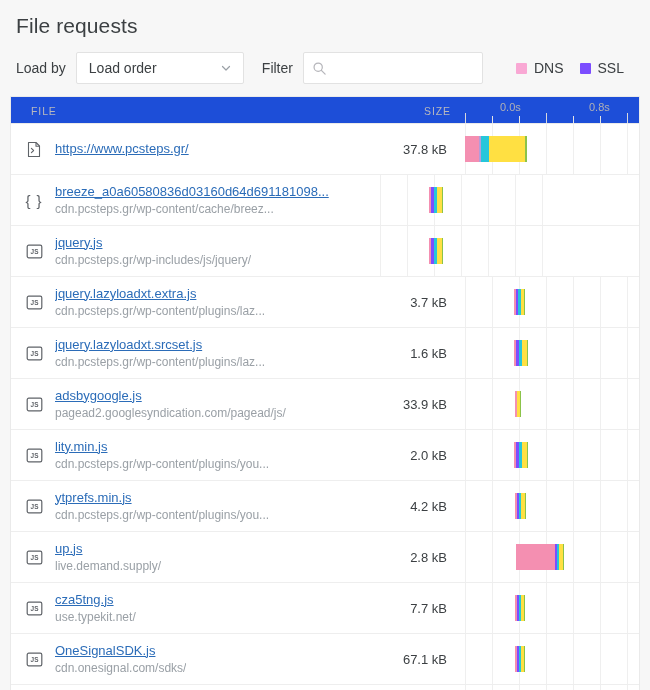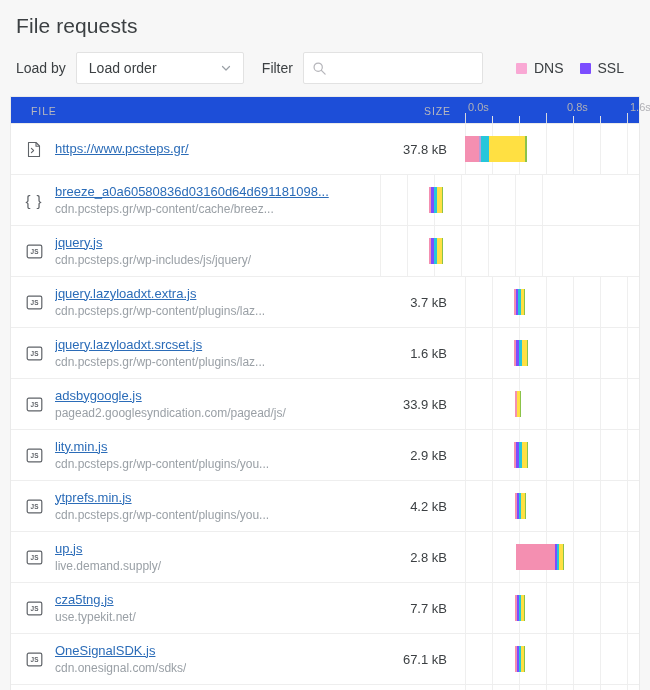--- a/index.html
+++ b/index.html
@@ -163,20 +163,21 @@
   .timeaxis {
     position: relative;
     height: 26px;
   }
   .tick-label {
     position: absolute;
     top: 4px;
     font-size: 11px;
     color: #b0b0b5;
     white-space: nowrap;
+    margin-left: 32px;
   }
 
   .row {
     display: flex;
     align-items: stretch;
     height: 50px;
     border-bottom: 1px solid #eeeeee;
     background: #fff;
   }
   .cell-file {
@@ -304,21 +305,21 @@
       <div class="col-file">
         <span class="th-text">FILE</span>
       </div>
       <div class="col-size">
         <span class="th-text">SIZE</span>
       </div>
       <div class="col-time">
         <div class="timeaxis" id="timeaxis">
             <span class="tick-label" style="left: 17px;">0.0s</span>
             <span class="gridline" style="left: 14px; top: 16px; bottom: 0px; background: rgb(216, 216, 220);"></span>
-            <span class="tick-label" style="left: 116px;">0.8s</span>
+            <span class="tick-label" style="left: 106px;">0.8s</span>
             <span class="gridline" style="left: 95px; top: 16px; bottom: 0px; background: rgb(216, 216, 220);"></span>
             <span class="tick-label" style="left: 179px;">1.6s</span>
             <span class="gridline" style="left: 176px; top: 16px; bottom: 0px; background: rgb(216, 216, 220);"></span>
             <span class="gridline" style="left: 41px; top: 19px; bottom: 0px; background: rgb(227, 227, 230);"></span>
             <span class="gridline" style="left: 68px; top: 19px; bottom: 0px; background: rgb(227, 227, 230);"></span>
             <span class="gridline" style="left: 122px; top: 19px; bottom: 0px; background: rgb(227, 227, 230);"></span>
             <span class="gridline" style="left: 149px; top: 19px; bottom: 0px; background: rgb(227, 227, 230);"></span>
           </div>
       </div>
     </div>
@@ -509,21 +510,21 @@
               <svg width="17" height="17" viewBox="0 0 17 17">
                 <rect x="1.2" y="2.2" width="14.6" height="12.6" rx="1.6" fill="#fff" stroke="#5f6368" stroke-width="1.2"></rect>
                 <text x="8.5" y="11.4" text-anchor="middle" font-family="Liberation Sans, sans-serif" font-size="6.4" font-weight="bold" fill="#5f6368">JS</text>
               </svg>
             </span>
             <span class="fnames">
               <span class="fname">lity.min.js</span>
               <span class="furl">cdn.pcsteps.gr/wp-content/plugins/you...</span>
             </span>
           </div>
-          <div class="cell-size">2.9 kB</div>
+          <div class="cell-size">2.0 kB</div>
           <div class="cell-time">
             <span class="gridline" style="left: 14px;"></span>
             <span class="gridline" style="left: 41px;"></span>
             <span class="gridline" style="left: 68px;"></span>
             <span class="gridline" style="left: 95px;"></span>
             <span class="gridline" style="left: 122px;"></span>
             <span class="gridline" style="left: 149px;"></span>
             <span class="gridline" style="left: 176px;"></span>
             <div class="bar" style="left: 63px;">
               <span class="seg" style="width: 2px; background: rgb(244, 143, 177);"></span>

